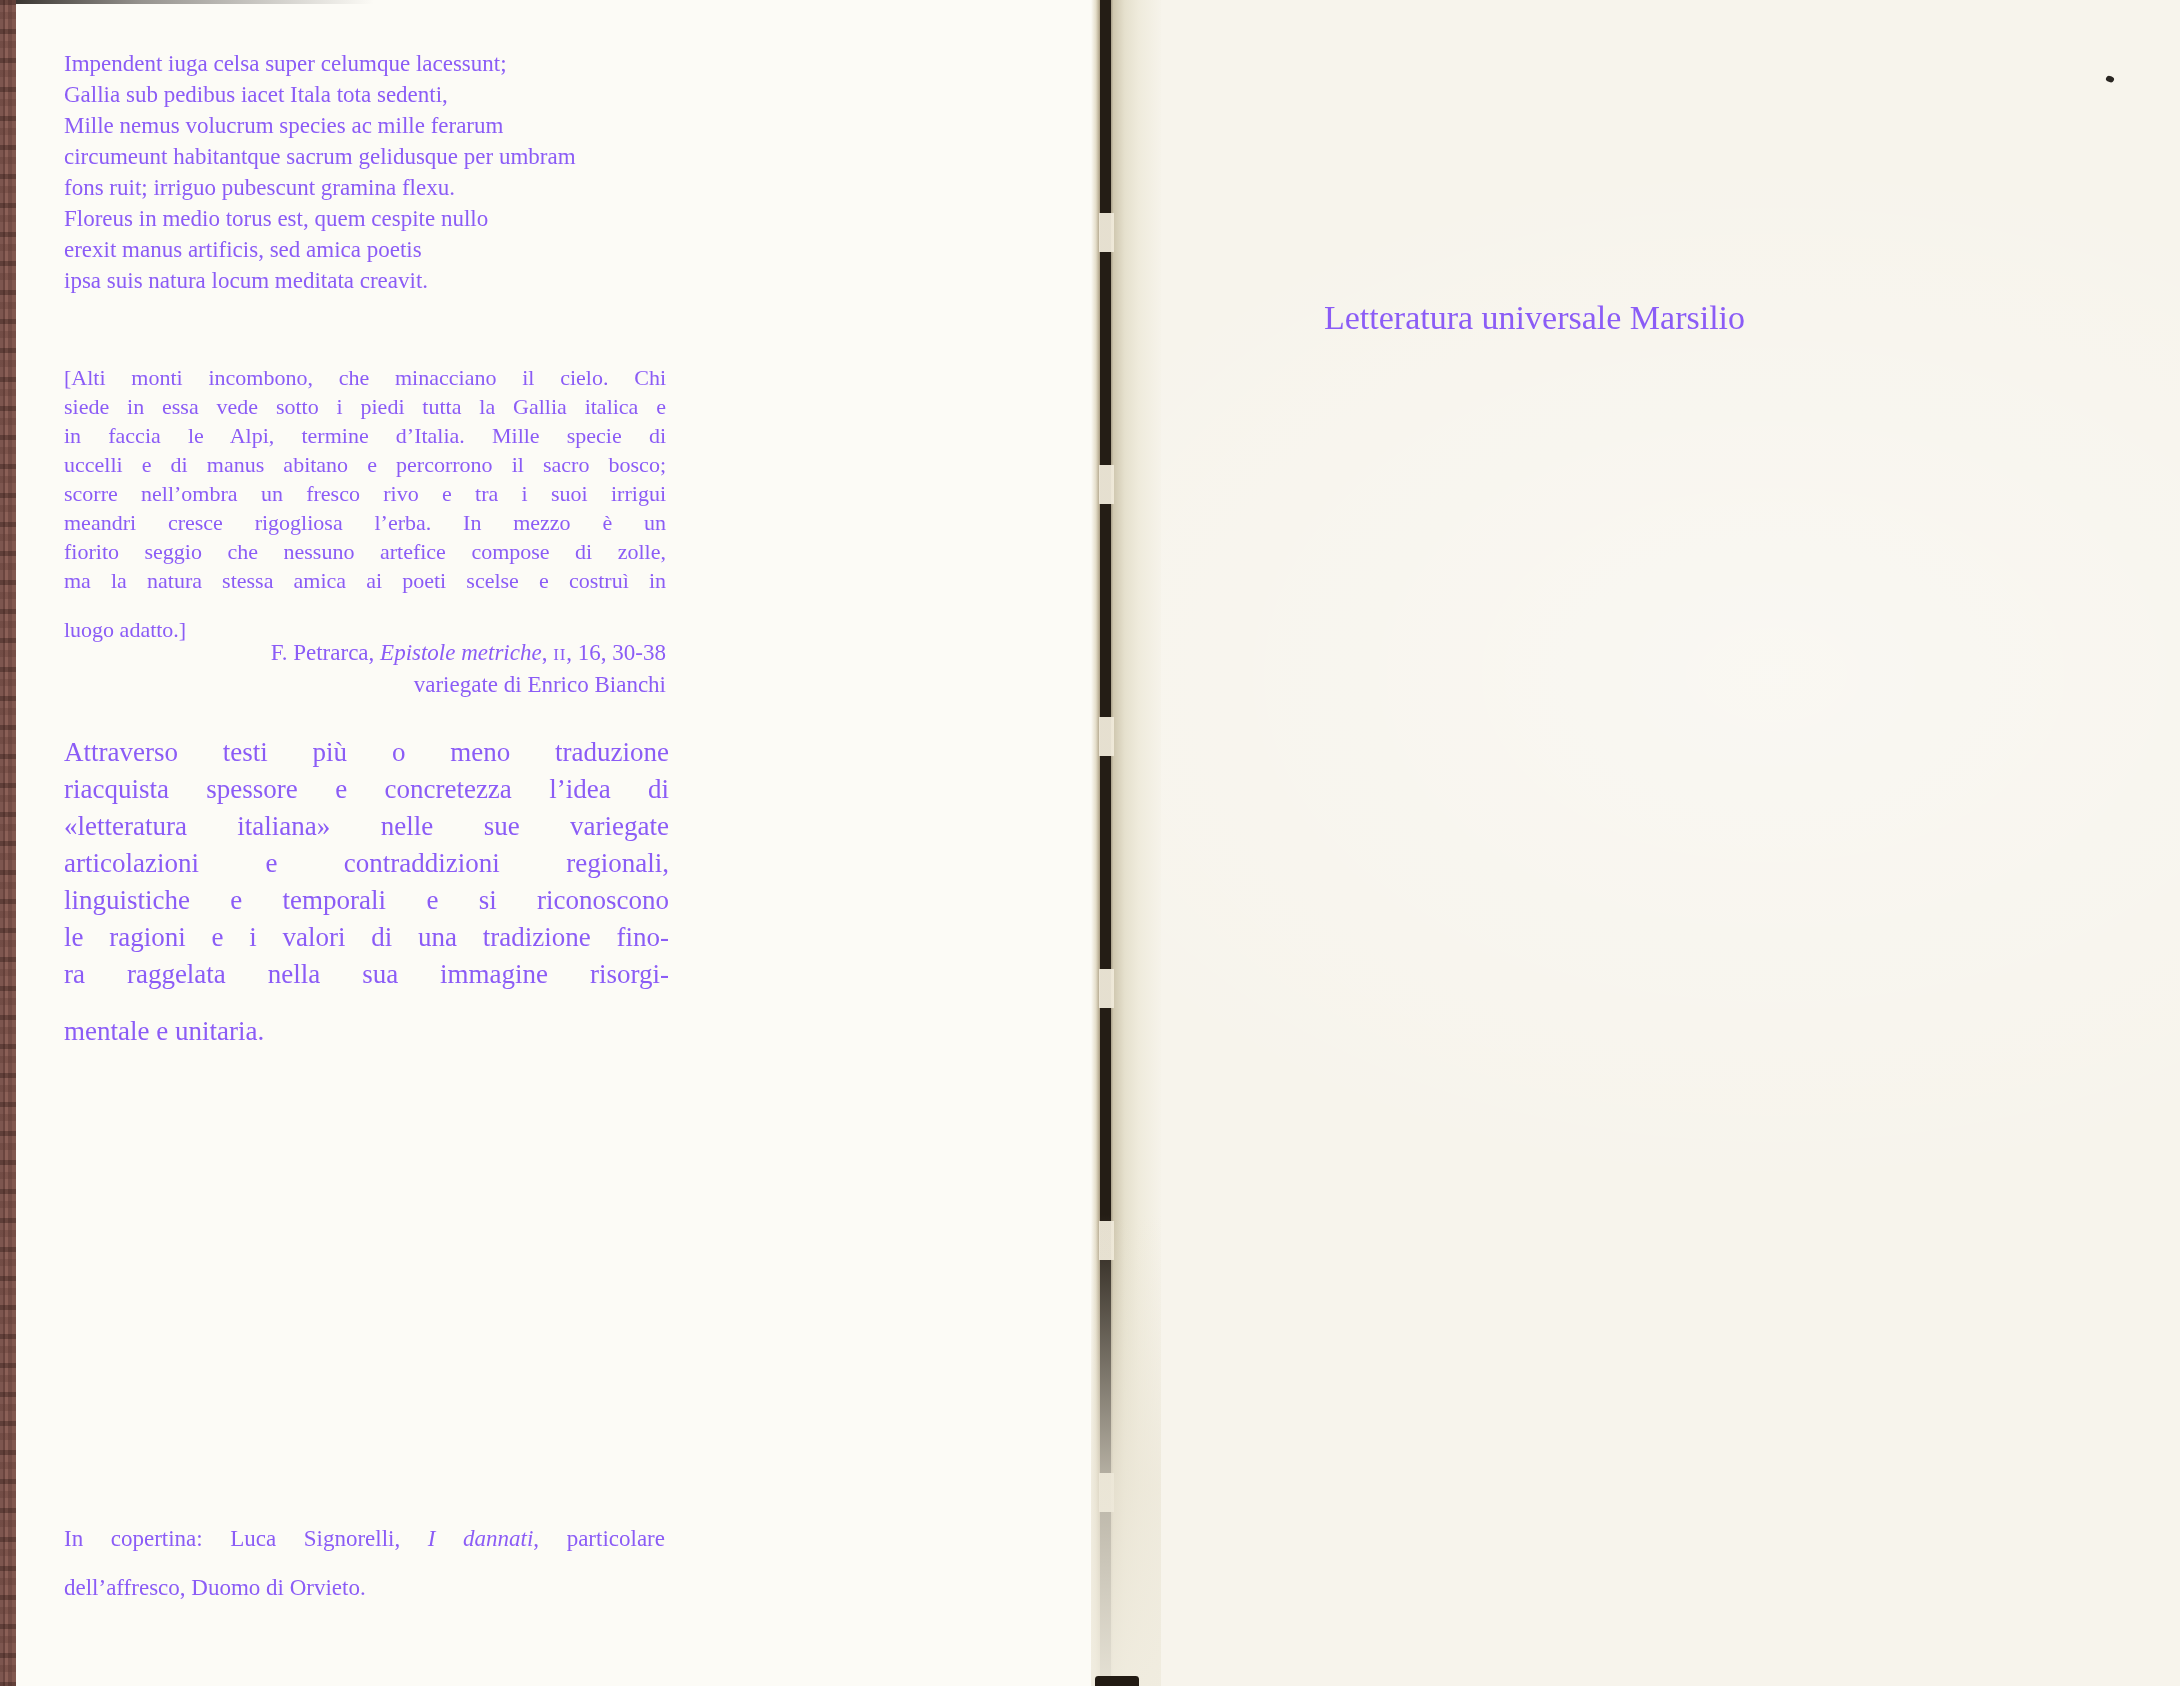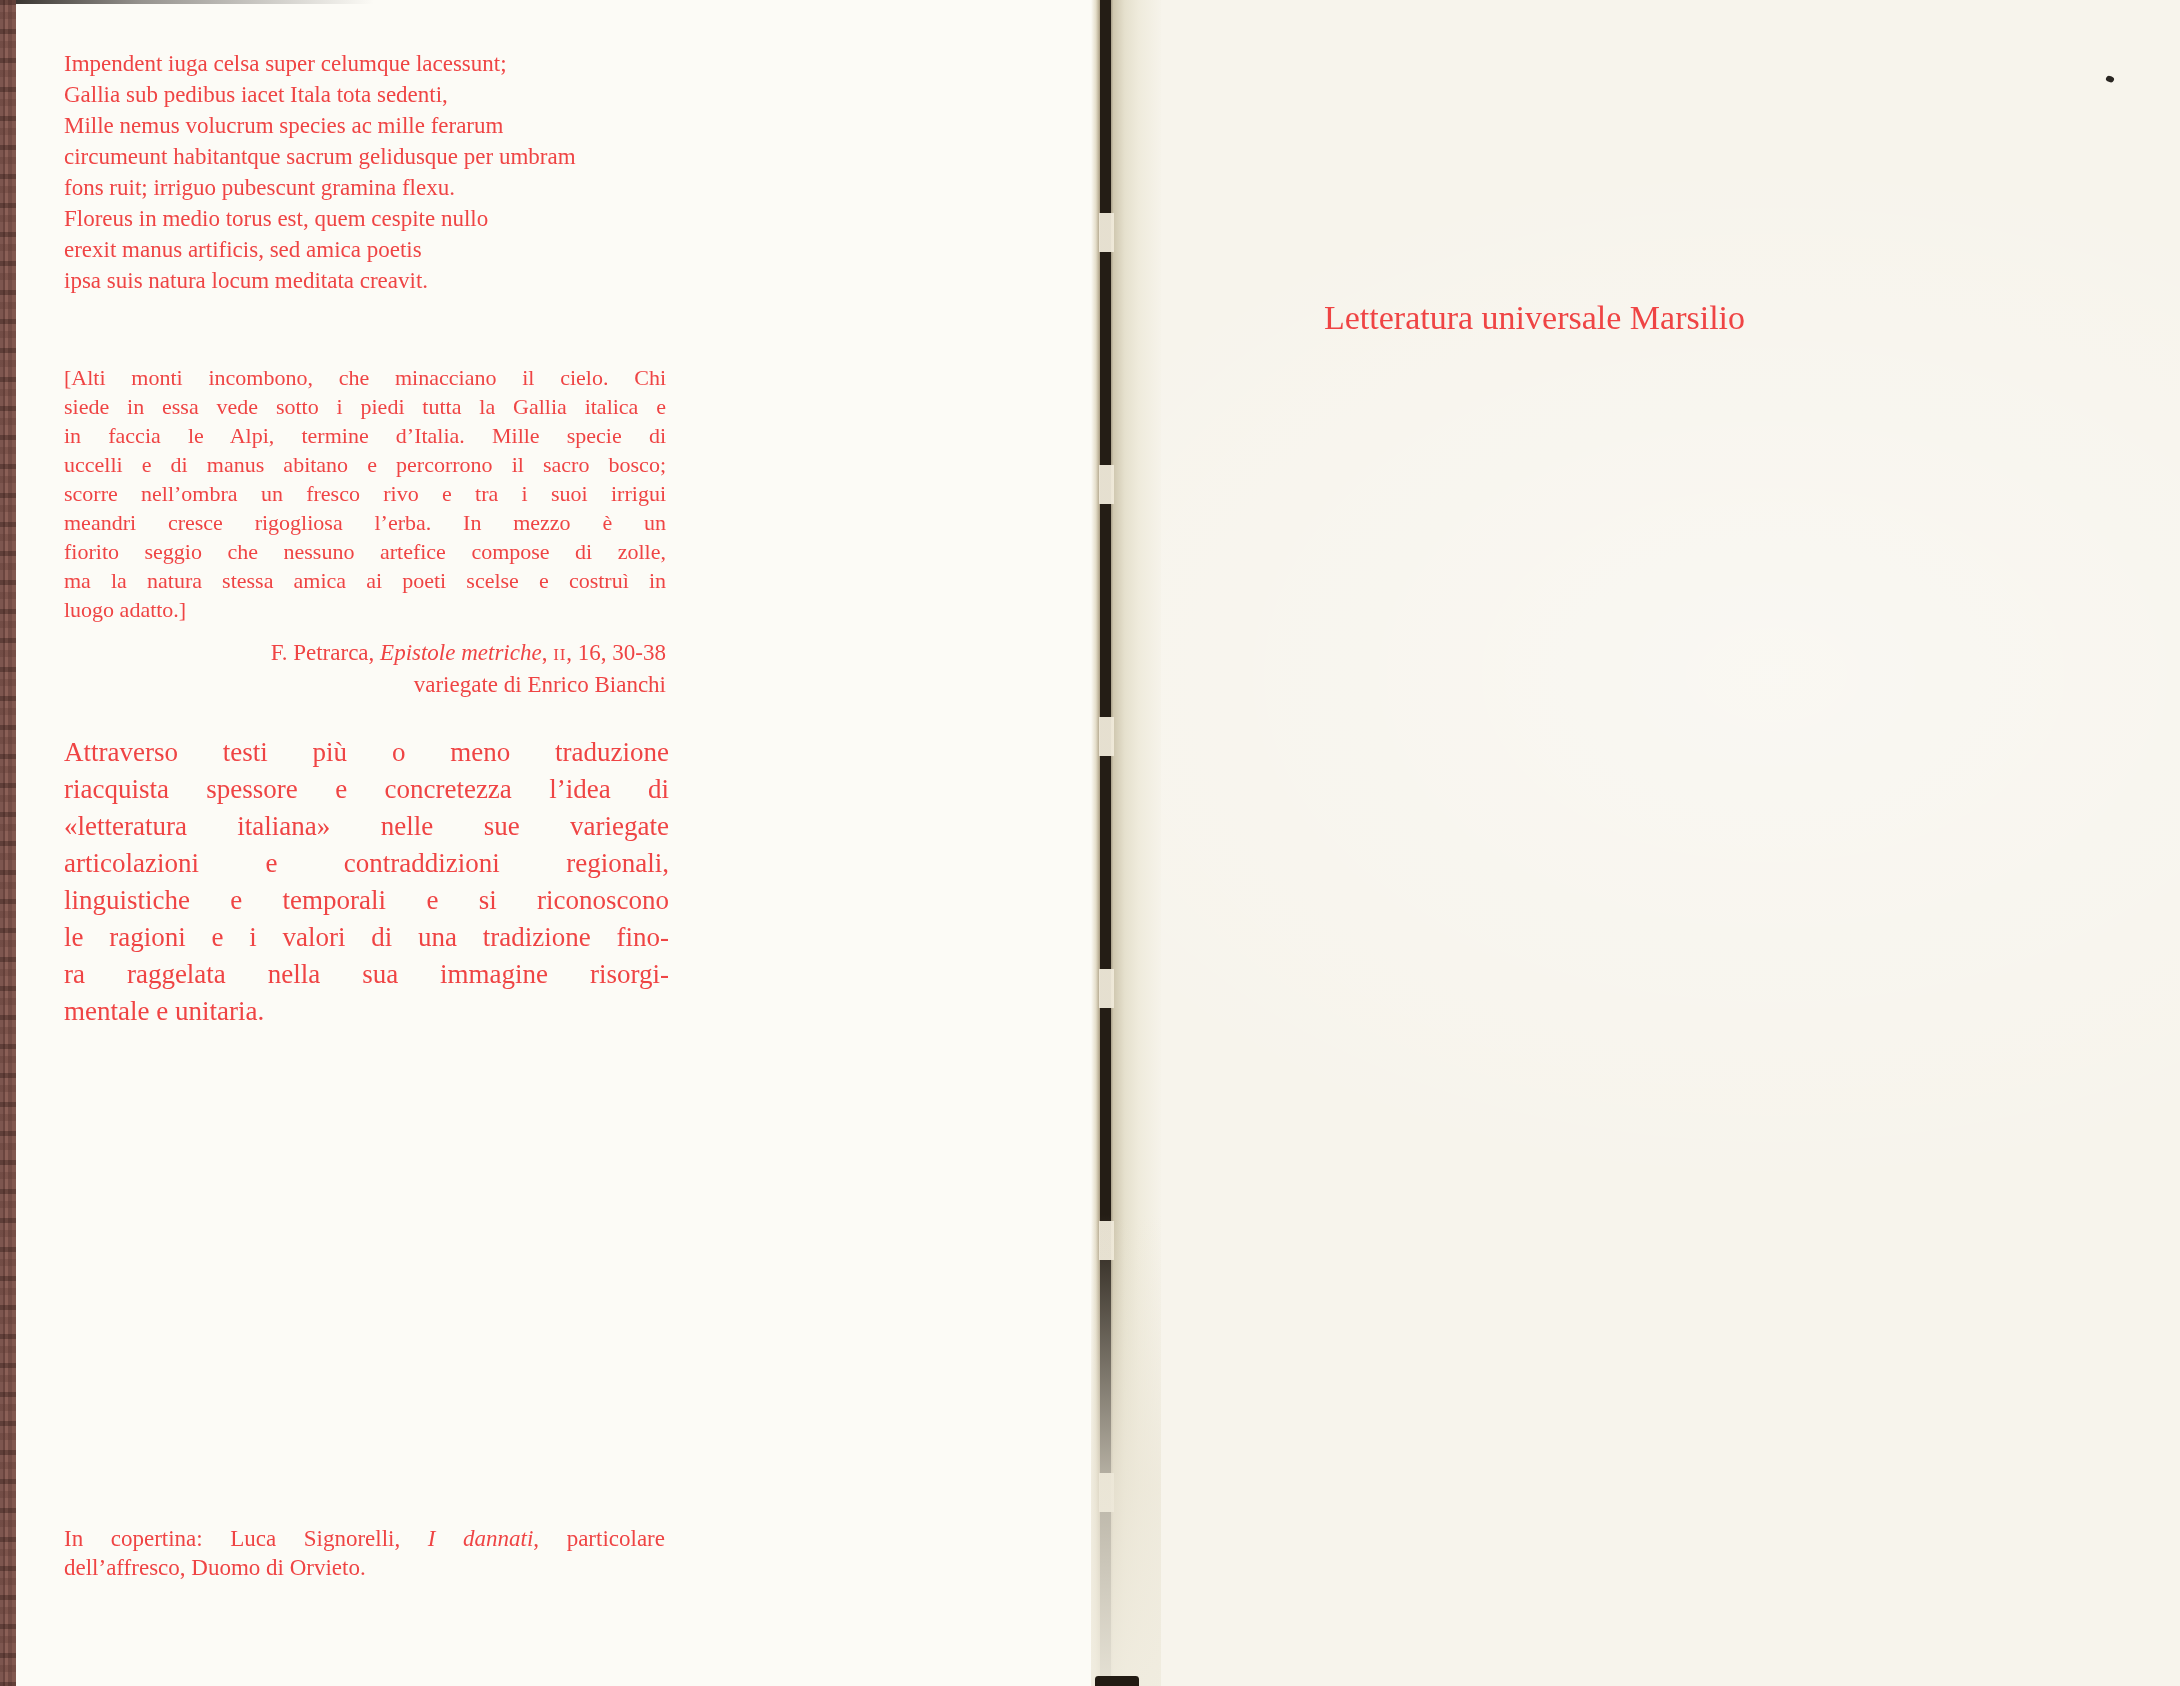--- a/index.html
+++ b/index.html
@@ -7,21 +7,21 @@
     padding: 0;
     background: #e9e6dd;
   }
   .canvas {
     position: relative;
     width: 2181px;
     height: 1687px;
     overflow: hidden;
     background: #fbfaf4;
     font-family: "Liberation Serif", "DejaVu Serif", serif;
-    color: #ef4444;
+    color: #8b5cf6;
   }
 
   
   .spine {
     position: absolute;
     left: 0; top: 0;
     width: 16px; height: 100%;
     background:
       repeating-linear-gradient(180deg,
         rgba(40,20,16,0.35) 0 5.1px, rgba(0,0,0,0) 5.1px 12px,
@@ -132,21 +132,21 @@
     line-height: 29px;
   }
   .series-title {
     left: 1324px; top: 298px;
     font-size: 34px;
     line-height: 39px;
     white-space: nowrap;
   }
 
   .jl   { text-align: justify; text-align-last: justify; }
-  .last { text-align: left; text-align-last: left; }
+  .last { text-align: left; text-align-last: left; margin-top: 20px; }
   .italic { font-style: italic; }
   .sc { font-size: 0.74em; letter-spacing: 0.9px; }
 </style>
 </head>
 <body>
 
 <div class="canvas">
 
   <div class="spine"></div>
 

